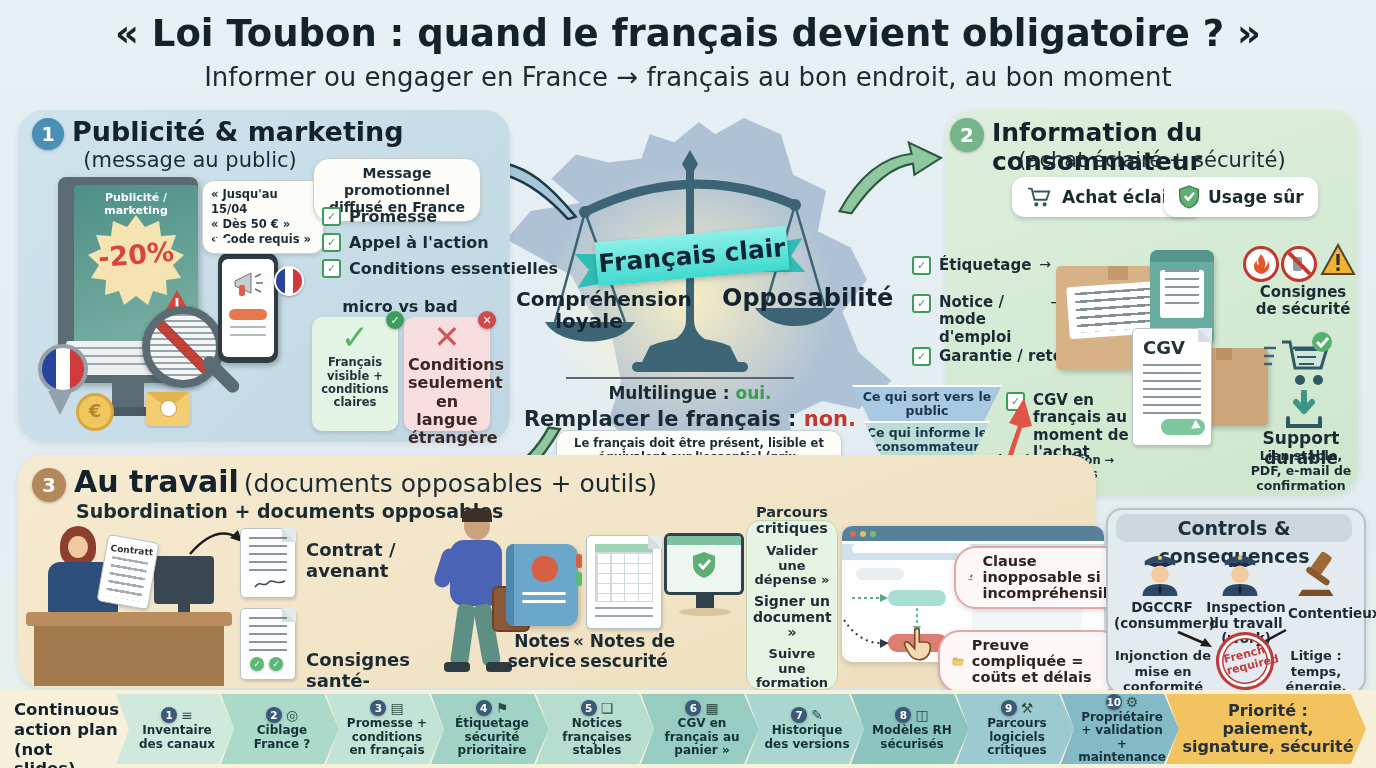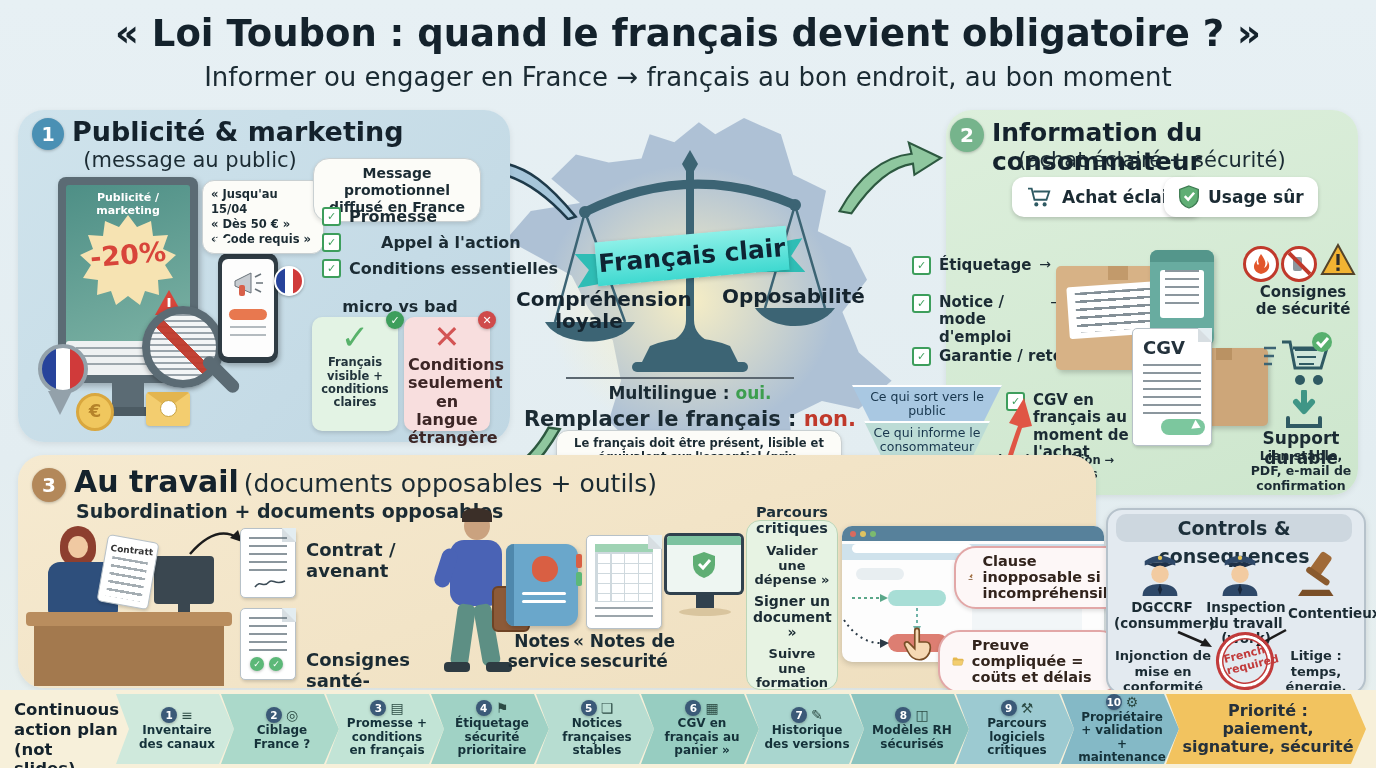--- a/index.html
+++ b/index.html
@@ -21,21 +21,21 @@
   .chev{flex:none;display:flex;flex-direction:column;align-items:center;justify-content:center;
         clip-path:polygon(0 0,calc(100% - 15px) 0,100% 50%,calc(100% - 15px) 100%,0 100%,13px 50%);
         width:118px;margin-left:-13px;height:70px;padding:2px 12px 2px 16px;box-sizing:border-box;}
   .chevtop{display:flex;align-items:center;gap:4px;margin-bottom:1px;}
   .chevnum{width:16px;height:16px;font-size:10.5px;background:#3b5a78;}
   .chevlab{font-size:12px;font-weight:700;line-height:1.12;text-align:center;color:#15323a;}
   .chevicon{font-size:14px;color:#2c4b44;line-height:1;}
   .callout{display:flex;align-items:center;gap:8px;background:#fdf7f7;border:2px solid #e2a7a7;border-radius:22px;
            padding:5px 12px;box-shadow:0 2px 4px rgba(0,0,0,.12);}
   .callout .txt{font-size:14.5px;font-weight:700;line-height:1.12;color:#32241d;}
-  .funnel{display:flex;align-items:center;justify-content:center;font-size:12.5px;font-weight:400;color:#17354c;
+  .funnel{display:flex;align-items:center;justify-content:center;font-size:12.5px;font-weight:700;color:#17354c;
           text-align:center;line-height:1.1;border-top:2px solid #fff;}
 </style>
 </head>
 <body>
 
 <div id="stage">
 
   <div class="abs c b" style="left:0;right:0;top:12px;font-size:37px;color:#14222c;">« Loi Toubon : quand le français devient obligatoire ? »</div>
   <div class="abs c" style="left:0;right:0;top:62px;font-size:26px;color:#1b2b33;">Informer ou engager en France → français au bon endroit, au bon moment</div>
 
@@ -64,21 +64,21 @@
   </div>
 
   <div class="abs" style="left:576px;top:252px;width:46px;height:34px;background:#2fbdb5;transform:rotate(-5deg);clip-path:polygon(0 0,100% 12%,100% 88%,0 100%,28% 50%);"></div>
   <div class="abs" style="left:758px;top:240px;width:46px;height:34px;background:#2fbdb5;transform:rotate(-5deg);clip-path:polygon(0 12%,100% 0,72% 50%,100% 100%,0 88%);"></div>
   <div class="abs c b" style="left:596px;top:234px;width:192px;height:44px;line-height:44px;font-size:25px;color:#0e2433;
               background:linear-gradient(180deg,#8df0e8,#3fd9d0);transform:rotate(-5deg);box-shadow:0 2px 5px rgba(0,0,0,.2);">
     <span>Français clair</span>
   </div>
 
   <div class="abs c b" style="left:516px;top:288px;width:146px;font-size:20px;line-height:1.1;color:#15242e;">Compréhension loyale</div>
-  <div class="abs c b" style="left:722px;top:284px;width:136px;font-size:20px;color:#15242e;">Opposabilité</div>
+  <div class="abs c b" style="left:722px;top:284px;width:136px;font-size:24px;color:#15242e;">Opposabilité</div>
 
   <div class="abs" style="left:566px;top:377px;width:228px;height:2px;background:#5b6770;"></div>
   <div class="abs c b" style="left:520px;top:383px;width:340px;font-size:17px;">
     <span>Multilingue :</span>
     <span style="color:#3d9e4f;">oui.</span>
   </div>
   <div class="abs c b" style="left:520px;top:407px;width:340px;font-size:21px;">
     <span>Remplacer le français :</span>
     <span style="color:#c0392b;">non.</span>
   </div>
@@ -104,21 +104,21 @@
 
   <div class="abs panel" style="left:18px;top:110px;width:492px;height:332px;background:linear-gradient(135deg,#cfe3ec,#c0d7e3);box-shadow:0 2px 6px rgba(0,0,0,.08);"></div>
 
   <div class="abs numcircle" style="left:32px;top:118px;width:32px;height:32px;background:#4a90b4;font-size:19px;">
     <span>1</span>
   </div>
   <div class="abs b" style="left:72px;top:116px;font-size:27px;color:#14222c;">Publicité &amp; marketing</div>
   <div class="abs c" style="left:70px;top:148px;width:240px;font-size:21px;">(message au public)</div>
 
   <div class="abs" style="left:58px;top:177px;width:140px;height:206px;background:#5b6b74;border-radius:8px;box-shadow:2px 3px 6px rgba(0,0,0,.25);">
-    <div class="abs" style="left:8px;top:8px;width:124px;height:175px;background:linear-gradient(160deg,#4e8f86,#7fb4a6);border-radius:3px;">
+    <div class="abs" style="left:16px;top:8px;width:124px;height:175px;background:linear-gradient(160deg,#4e8f86,#7fb4a6);border-radius:3px;">
       <div class="c b" style="margin-top:6px;font-size:11px;color:#fff;">Publicité / marketing</div>
       <svg class="abs" style="left:14px;top:28px;" width="96" height="96" viewBox="0 0 96 96">
         <polygon fill="#f6e3b2" points="48,2 57,14 71,8 73,23 88,22 83,36 96,42 85,52 93,65 78,67 79,82 65,78 60,92 48,83 36,92 31,78 17,82 18,67 3,65 11,52 0,42 13,36 8,22 23,23 25,8 39,14"></polygon>
       </svg>
       <div class="abs b" style="left:22px;top:54px;width:80px;text-align:center;font-size:27px;color:#d8453a;transform:rotate(-5deg);">-20%</div>
       <svg class="abs" style="left:88px;top:104px;" width="30" height="27" viewBox="0 0 30 27">
         <polygon points="15,1 29,26 1,26" fill="#d8453a"></polygon>
         <rect x="13.6" y="9" width="2.8" height="9" fill="#fff"></rect>
           <rect x="13.6" y="20.5" width="2.8" height="2.8" fill="#fff"></rect>
       </svg>
@@ -174,21 +174,21 @@
 
   <div class="abs whitebox c b" style="left:313px;top:158px;width:158px;padding:6px 4px;font-size:14px;line-height:1.2;border-radius:16px;">
     <span>Message promotionnel diffusé en France</span>
   </div>
   <div class="abs chkrow" style="left:322px;top:207px;">
     <span class="cb">✓</span>
     <span class="b" style="font-size:16px;">Promesse</span>
   </div>
   <div class="abs chkrow" style="left:322px;top:233px;">
     <span class="cb">✓</span>
-    <span class="b" style="font-size:16px;margin-left:32px;">Appel à l'action</span>
+    <span class="b" style="font-size:16px;">Appel à l'action</span>
   </div>
   <div class="abs chkrow" style="left:322px;top:259px;">
     <span class="cb">✓</span>
     <span class="b" style="font-size:16px;">Conditions essentielles</span>
   </div>
   <div class="abs c b" style="left:340px;top:297px;width:120px;font-size:16px;">micro vs bad</div>
 
   <div class="abs" style="left:312px;top:317px;width:86px;height:114px;background:#e3f3e4;border-radius:10px;box-shadow:0 2px 4px rgba(0,0,0,.15);">
     <div class="abs numcircle" style="right:-6px;top:-6px;left:auto;width:18px;height:18px;background:#3d9e5c;font-size:11px;">✓</div>
     <div class="c" style="font-size:34px;color:#58b26b;font-weight:700;line-height:1.1;margin-top:2px;">✓</div>

